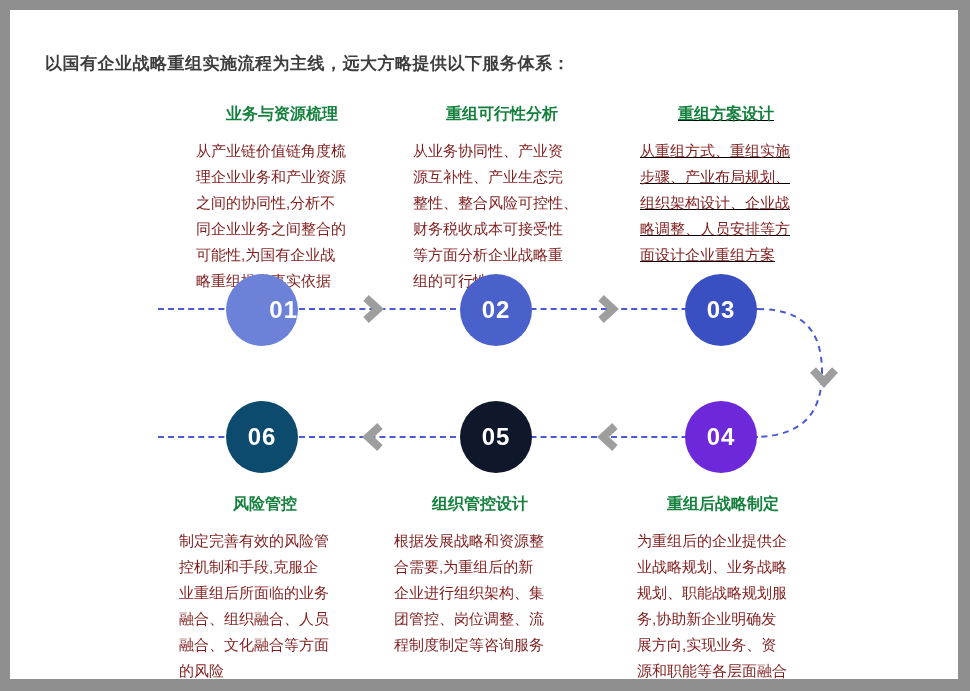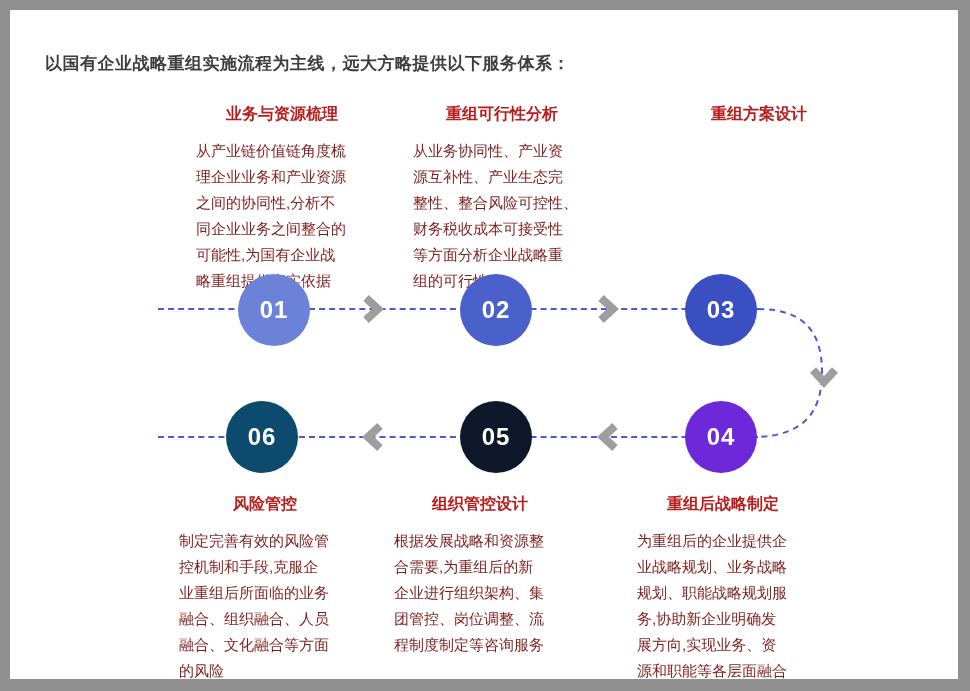--- a/index.html
+++ b/index.html
@@ -14,45 +14,45 @@
   .content{
     position:absolute;left:10px;top:10px;width:948px;height:669px;
     background:#ffffff;
   }
   .title{
     position:absolute;left:35px;top:42px;
     font-size:17px;font-weight:700;color:#3d3d3d;letter-spacing:0.5px;
   }
   .col{position:absolute;text-align:left;}
   .col-head{
-    font-size:16px;font-weight:700;color:#b91c1c;
+    font-size:16px;font-weight:700;color:#15803d;
     text-align:center;margin:0 0 13px 0;
   }
   .col-desc{
     font-size:15px;color:#7f1d1d;line-height:26px;
     white-space:pre-line;margin:0;
   }
   .top-col-1{left:186px;top:94px;width:172px;}
   .top-col-2{left:403px;top:94px;width:178px;}
-  .top-col-3{left:663px;top:94px;width:172px;}
+  .top-col-3{left:630px;top:94px;width:172px;text-decoration:underline;}
   .bot-col-1{left:169px;top:484px;width:172px;}
   .bot-col-2{left:384px;top:484px;width:172px;}
   .bot-col-3{left:627px;top:484px;width:172px;}
   .dash-line{
     position:absolute;height:0;
     border-top:2px dashed #4a5ad0;
   }
   .dash-top{left:148px;top:298px;width:600px;}
   .dash-bottom{left:148px;top:426px;width:600px;}
   .circle{
     position:absolute;width:72px;height:72px;border-radius:50%;
     display:flex;align-items:center;justify-content:center;
     color:#ffffff;font-size:24px;font-weight:700;letter-spacing:1px;
   }
-  .c1{left:228px;top:264px;}
+  .c1{left:216px;top:264px;justify-content:flex-end;}
   .c2{left:450px;top:264px;}
   .c3{left:675px;top:264px;}
   .c4{left:675px;top:391px;}
   .c5{left:450px;top:391px;}
   .c6{left:216px;top:391px;}
   .chev{position:absolute;width:24px;height:30px;}
   .chev svg{display:block;}
   .chev-r1{left:351px;top:284px;}
   .chev-r2{left:586px;top:284px;}
   .chev-l1{left:586px;top:412px;}
@@ -81,20 +81,25 @@
       <div class="col-head">重组可行性分析</div>
       <p class="col-desc">从业务协同性、产业资
 源互补性、产业生态完
 整性、整合风险可控性、
 财务税收成本可接受性
 等方面分析企业战略重
 组的可行性</p>
     </div>
     <div class="col top-col-3">
       <div class="col-head">重组方案设计</div>
+      <p class="col-desc">从重组方式、重组实施
+步骤、产业布局规划、
+组织架构设计、企业战
+略调整、人员安排等方
+面设计企业重组方案</p>
     </div>
 
     <div class="dash-line dash-top"></div>
     <div class="dash-line dash-bottom"></div>
 
     <svg class="curve-svg" viewBox="0 0 100 150">
       <path d="M 8 9 C 52 9, 72 30, 72 72 C 72 114, 52 135, 8 137" fill="none" stroke="#4a5ad0" stroke-width="2" stroke-dasharray="6 5"></path>
     </svg>
 
     <div class="chev chev-r1">

